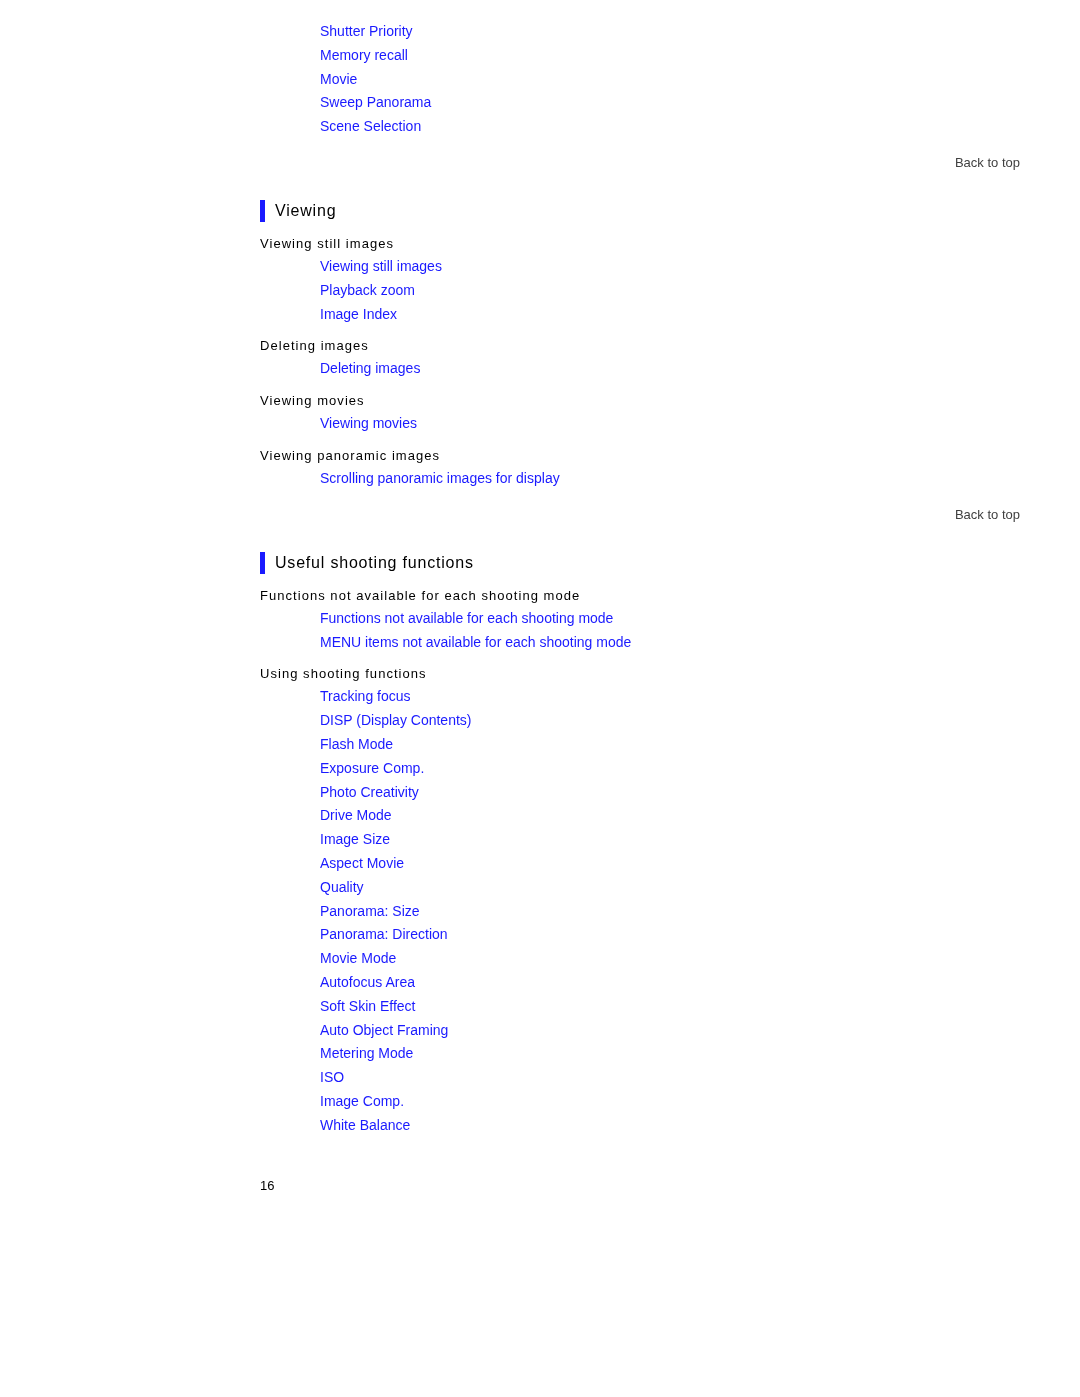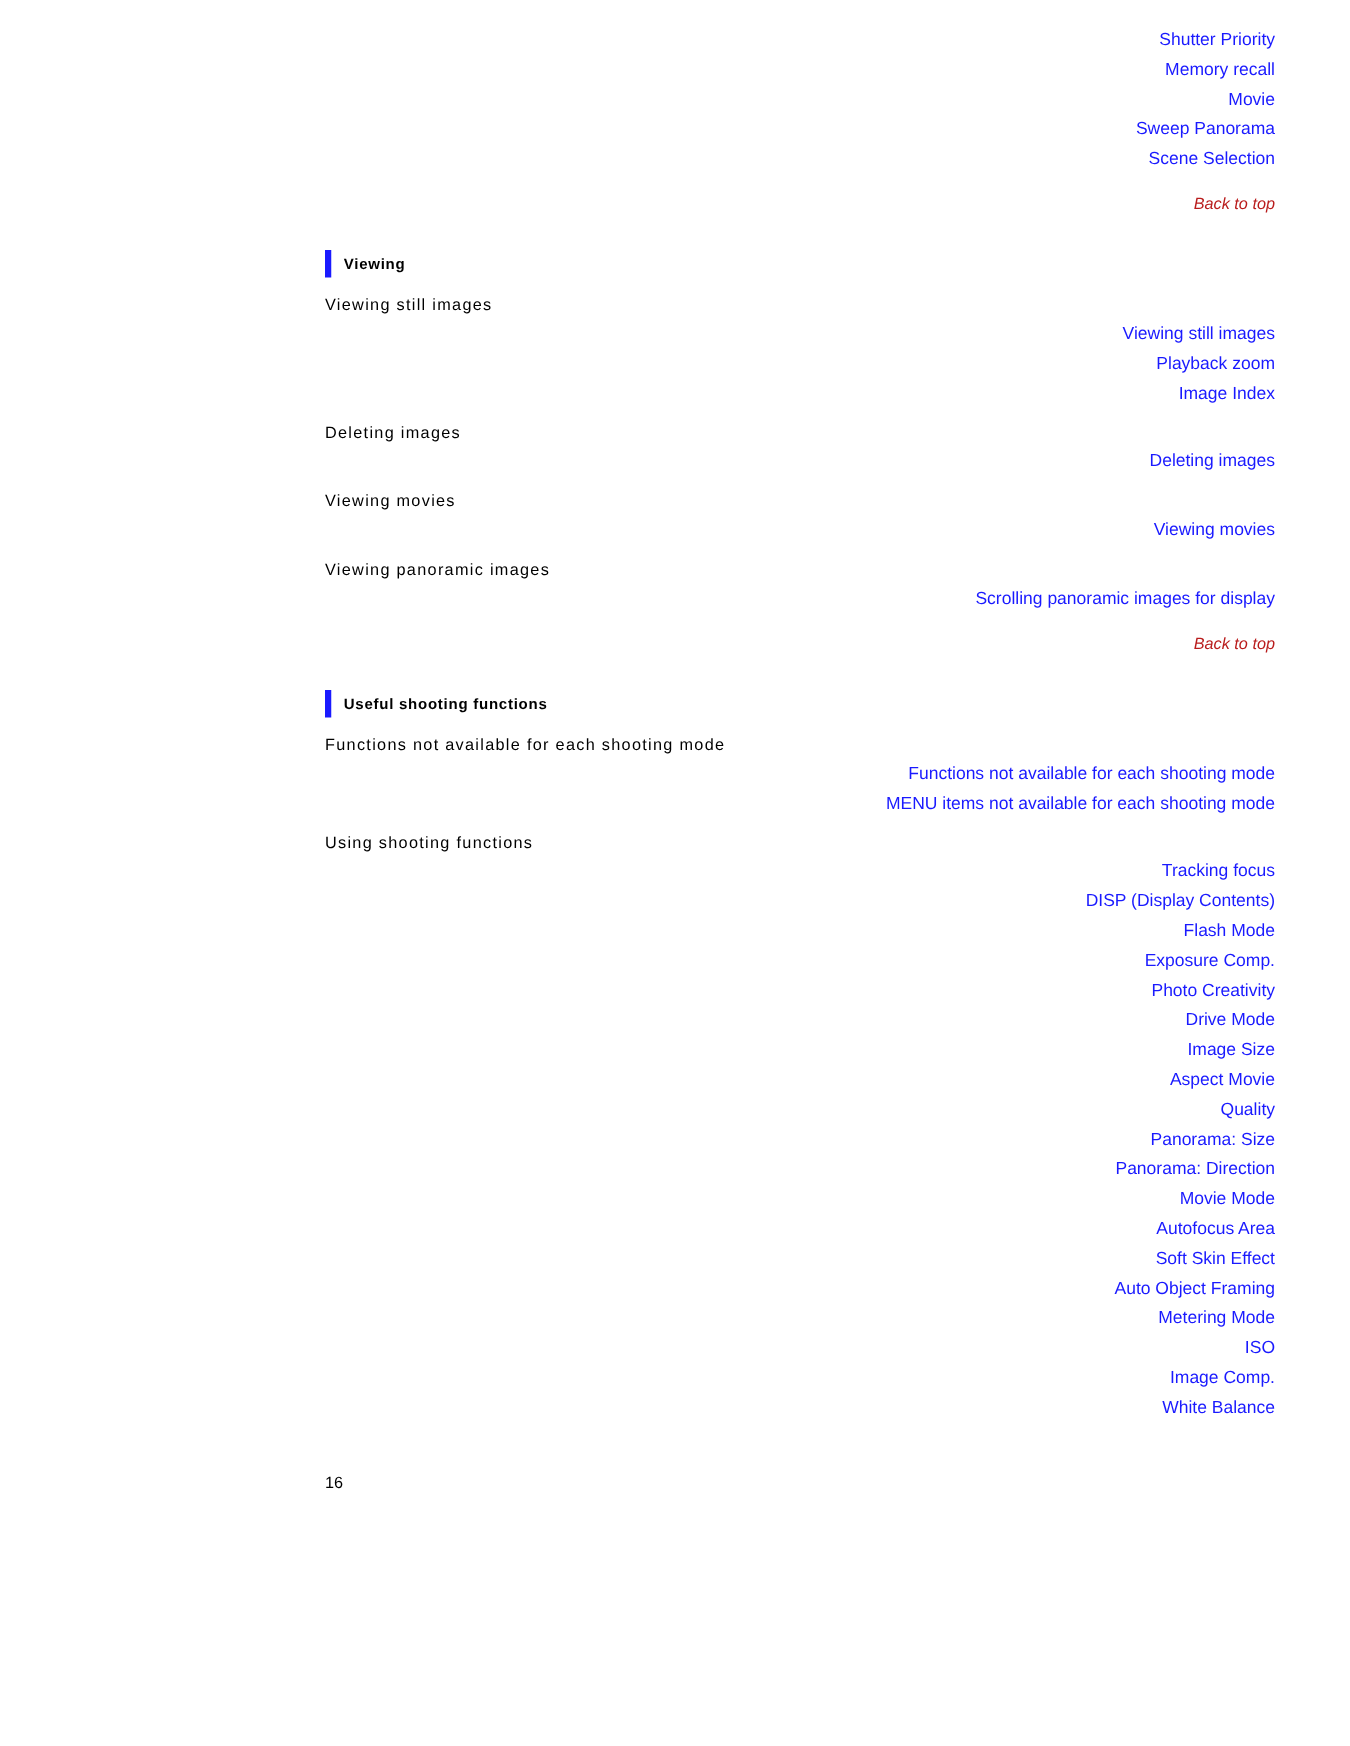--- a/index.html
+++ b/index.html
@@ -21,65 +21,63 @@
     .page-content {
       padding: 20px 60px 60px 260px;
     }
 
     .link {
       color: #1a1aff;
       text-decoration: none;
       cursor: pointer;
       display: block;
       line-height: 1.7;
-      text-align: right;
     }
 
     .section-header {
       display: flex;
       align-items: center;
       margin-bottom: 14px;
       margin-top: 30px;
     }
 
     .section-bar {
       width: 5px;
       background-color: #1a1aff;
       margin-right: 10px;
       align-self: stretch;
       min-height: 22px;
     }
 
     .section-title {
-      font-size: 12px;
-      font-weight: bold;
+      font-size: 16px;
+      font-weight: normal;
       letter-spacing: 0.05em;
       color: #000;
     }
 
     .subsection-title {
       font-size: 13px;
       letter-spacing: 0.08em;
       color: #000;
       margin-bottom: 4px;
       margin-top: 12px;
     }
 
     .indent {
       padding-left: 60px;
     }
 
     .back-to-top {
       text-align: right;
-      color: #b91c1c;
+      color: #404040;
       cursor: pointer;
       font-size: 13px;
       margin-top: 16px;
       margin-bottom: 10px;
-      font-style: italic;
     }
 
     .top-links {
       margin-bottom: 10px;
     }
 
     .page-number {
       text-align: left;
       margin-top: 40px;
       font-size: 13px;

